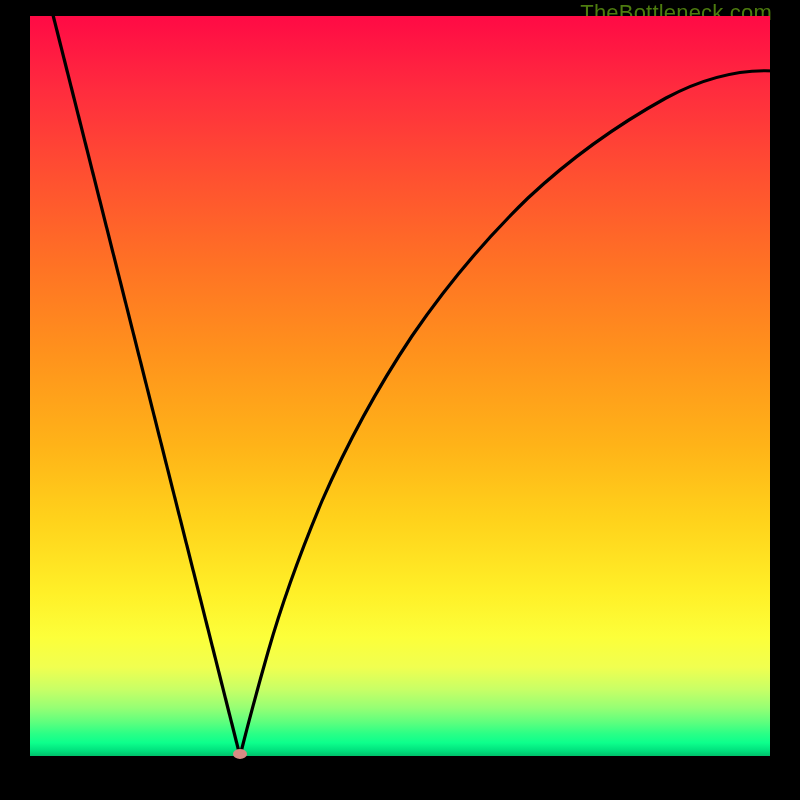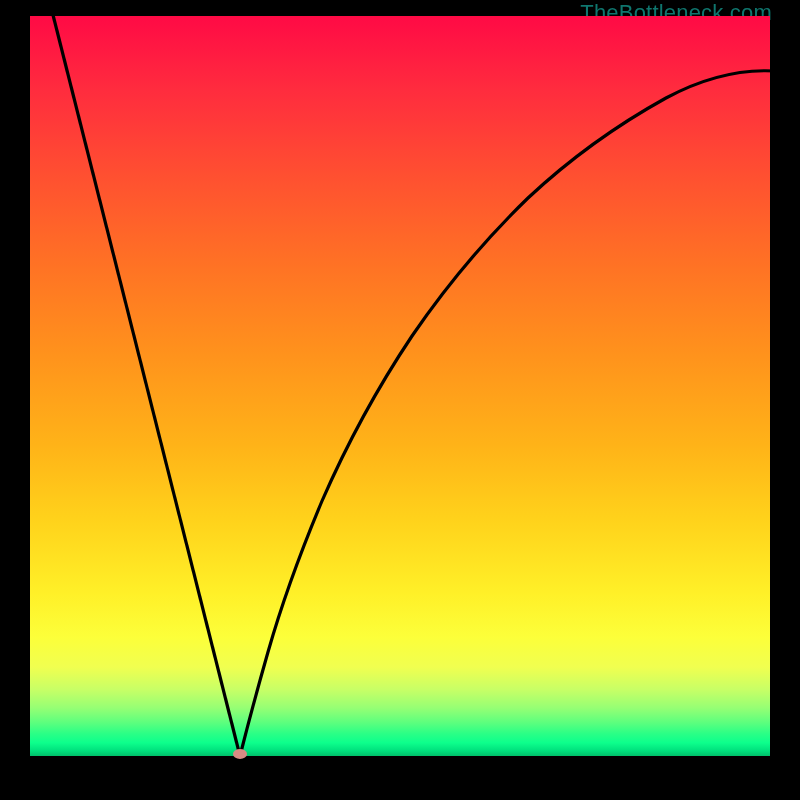--- a/index.html
+++ b/index.html
@@ -55,21 +55,21 @@
     width: 14px;
     height: 10px;
     background: #d88b84;
     border-radius: 50%;
     transform: translate(-50%, -50%);
   }
   .watermark {
     position: absolute;
     top: 0px;
     right: 28px;
-    color: #0f766e;
+    color: #4d7c0f;
     font-size: 22px;
     font-weight: 400;
     letter-spacing: 0.2px;
   }
 </style>
 </head>
 <body>
 
 <div class="stage">
 

